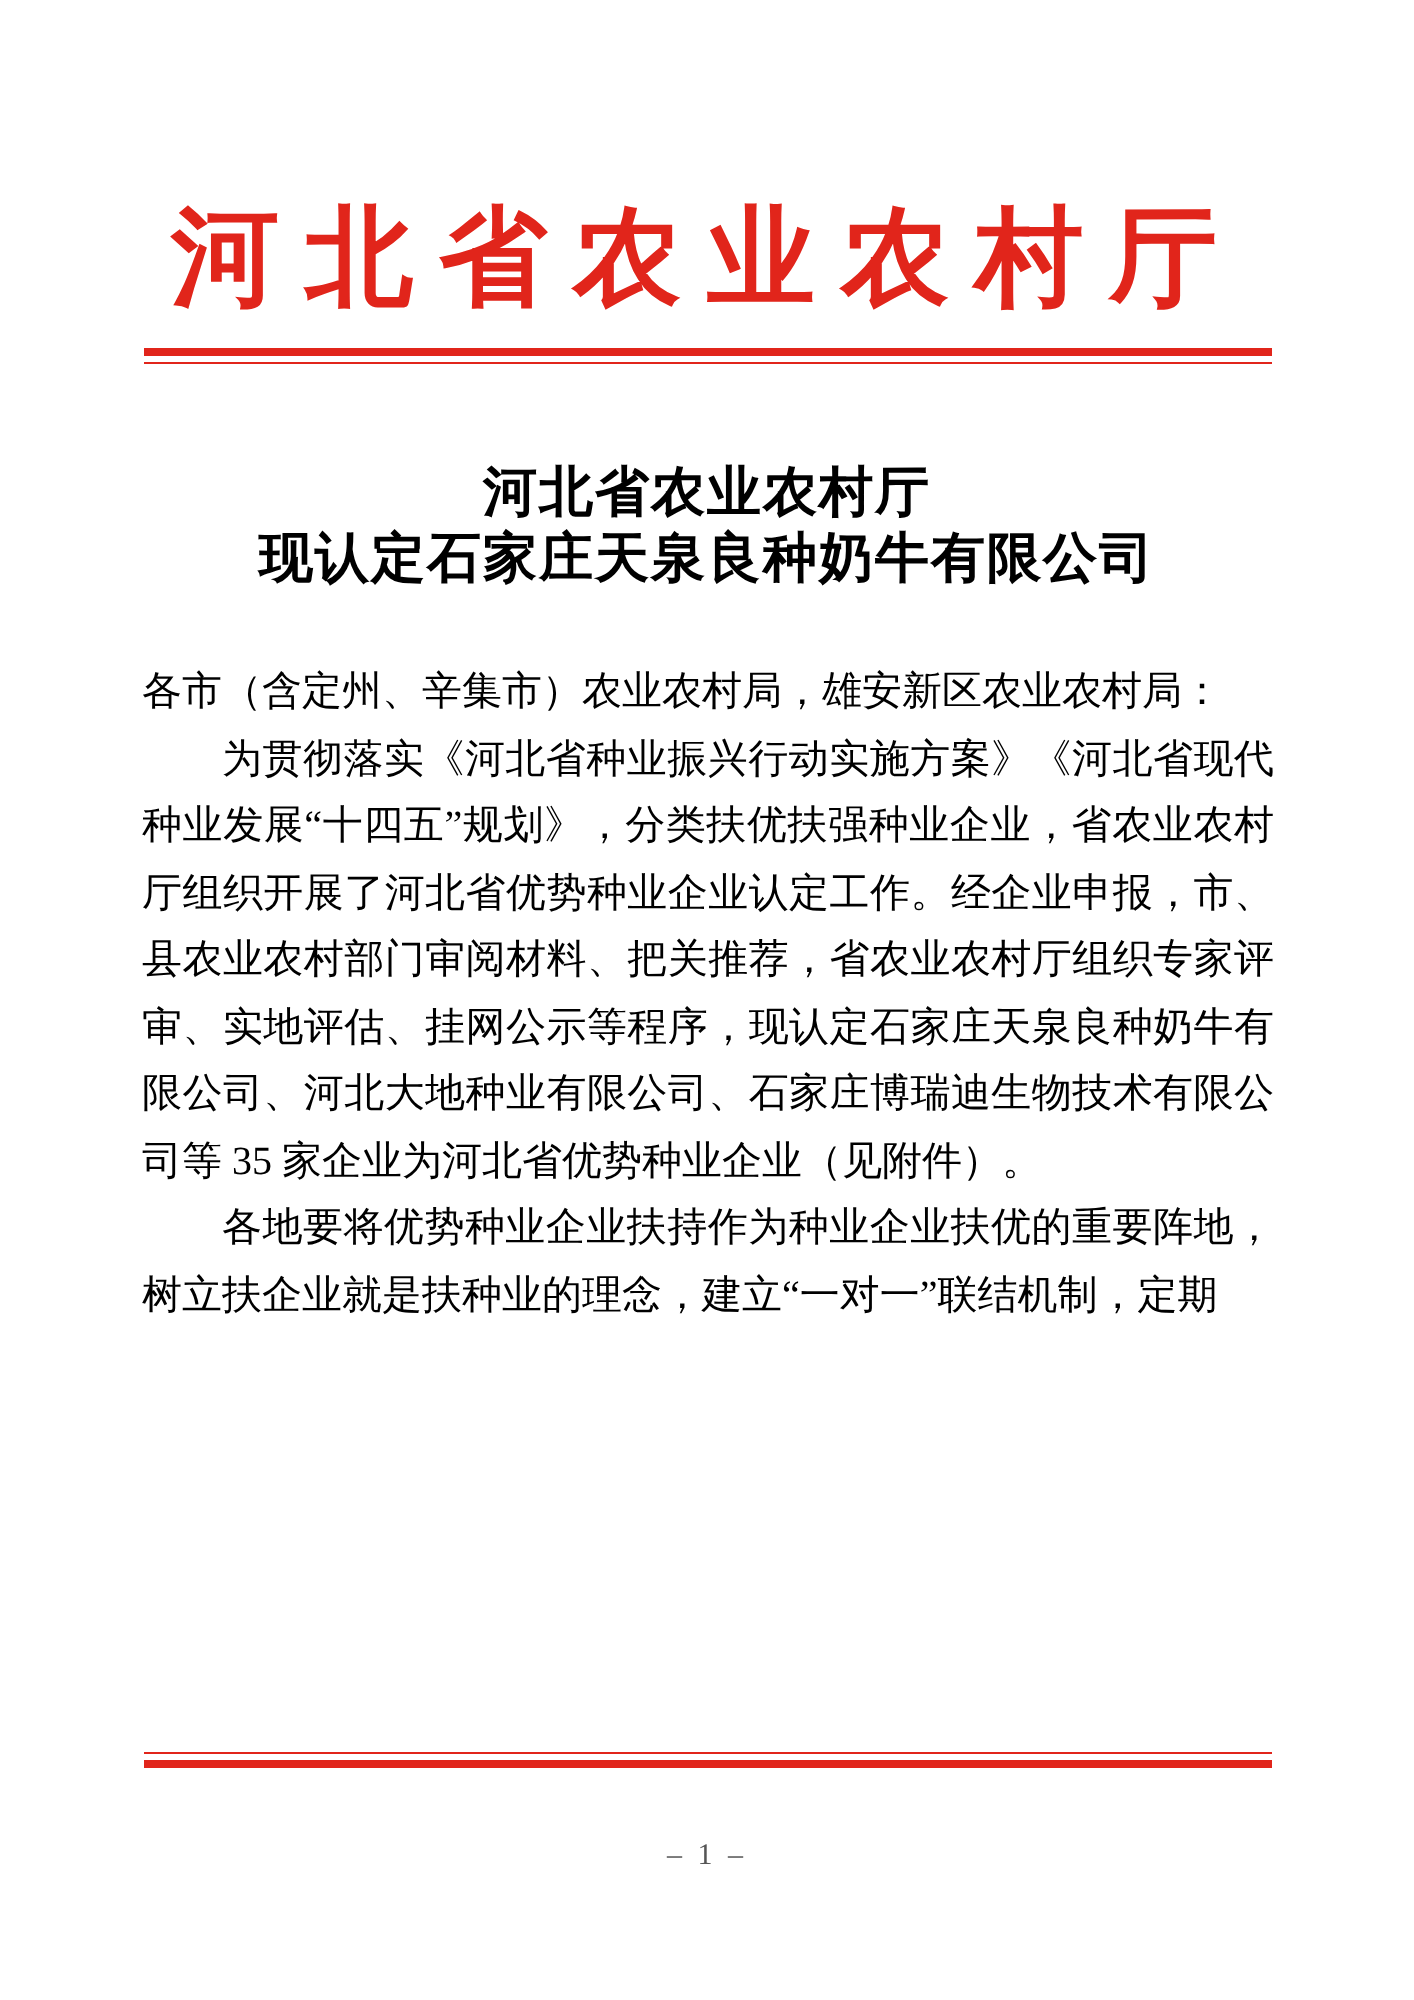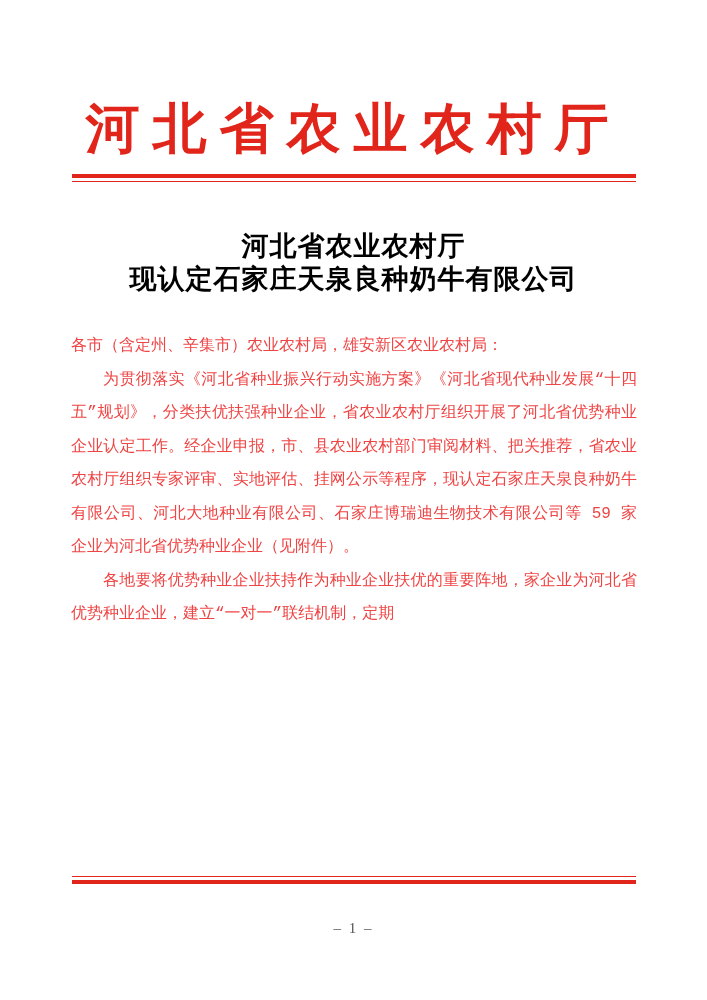--- a/index.html
+++ b/index.html
@@ -49,26 +49,25 @@
     line-height: 33px;
     letter-spacing: 1px;
   }
   .body-text {
     position: absolute;
     top: 330px;
     left: 71px;
     width: 566px;
     height: 544px;
     overflow: hidden;
-    color: #ef4444;
-    font-size: 16px;
+    color: #000000;
+    font-size: 20px;
     line-height: 33.5px;
     text-align: justify;
     text-justify: inter-ideograph;
-    font-family: Liberation Mono, monospace;
   }
   .body-text p.indent { text-indent: 2em; }
   .page-number {
     position: absolute;
     top: 920px;
     left: 0;
     width: 100%;
     text-align: center;
     color: #555;
     font-size: 15px;
@@ -85,22 +84,22 @@
   <div class="rule rule-top-thick"></div>
   <div class="rule rule-top-thin"></div>
 
   <div class="doc-title">
     <div>河北省农业农村厅</div>
     <div>现认定石家庄天泉良种奶牛有限公司</div>
   </div>
 
   <div class="body-text">
     <p>各市（含定州、辛集市）农业农村局，雄安新区农业农村局：</p>
-    <p class="indent">为贯彻落实《河北省种业振兴行动实施方案》《河北省现代种业发展“十四五”规划》，分类扶优扶强种业企业，省农业农村厅组织开展了河北省优势种业企业认定工作。经企业申报，市、县农业农村部门审阅材料、把关推荐，省农业农村厅组织专家评审、实地评估、挂网公示等程序，现认定石家庄天泉良种奶牛有限公司、河北大地种业有限公司、石家庄博瑞迪生物技术有限公司等 59 家企业为河北省优势种业企业（见附件）。</p>
-    <p class="indent">各地要将优势种业企业扶持作为种业企业扶优的重要阵地，家企业为河北省优势种业企业，建立“一对一”联结机制，定期</p>
+    <p class="indent">为贯彻落实《河北省种业振兴行动实施方案》《河北省现代种业发展“十四五”规划》，分类扶优扶强种业企业，省农业农村厅组织开展了河北省优势种业企业认定工作。经企业申报，市、县农业农村部门审阅材料、把关推荐，省农业农村厅组织专家评审、实地评估、挂网公示等程序，现认定石家庄天泉良种奶牛有限公司、河北大地种业有限公司、石家庄博瑞迪生物技术有限公司等 35 家企业为河北省优势种业企业（见附件）。</p>
+    <p class="indent">各地要将优势种业企业扶持作为种业企业扶优的重要阵地，树立扶企业就是扶种业的理念，建立“一对一”联结机制，定期</p>
   </div>
 
   <div class="rule rule-bottom-thin"></div>
   <div class="rule rule-bottom-thick"></div>
 
   <div class="page-number">– 1 –</div>
 
 </div>
 
 </body></html>

